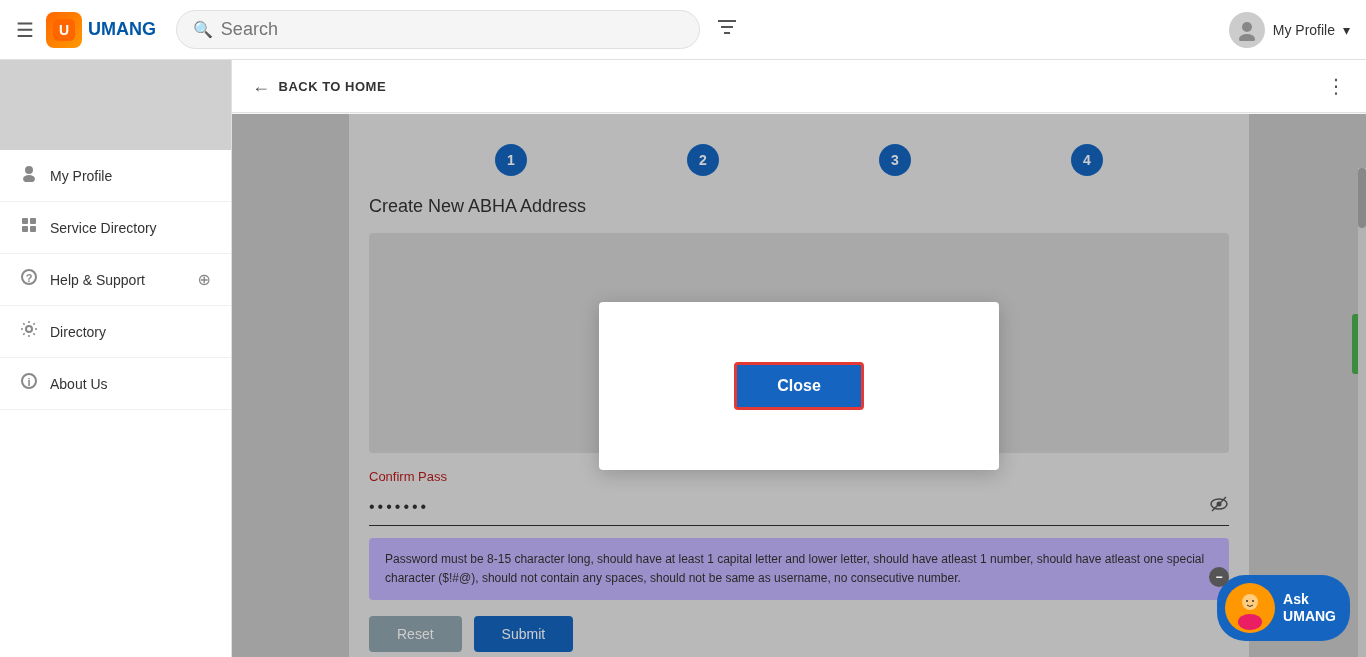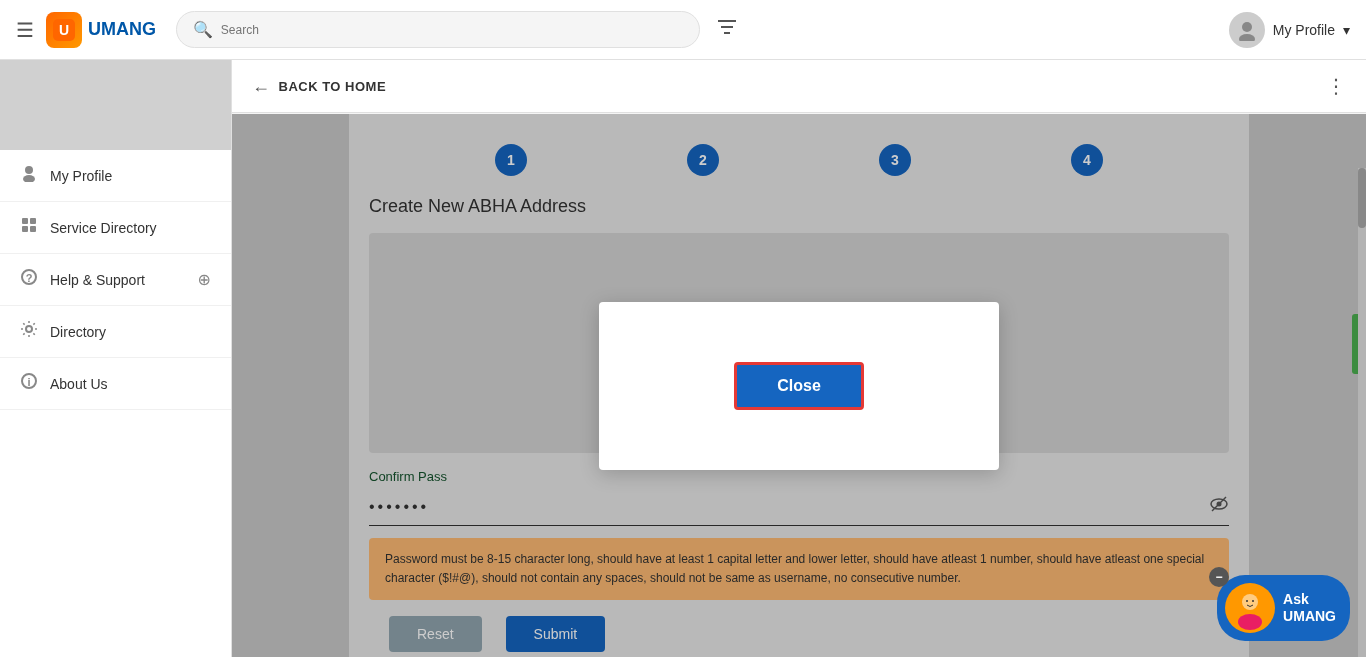--- a/index.html
+++ b/index.html
@@ -38,21 +38,21 @@
       display: flex;
       align-items: center;
       background: #f5f5f5;
       border: 1px solid #e0e0e0;
       border-radius: 24px;
       padding: 8px 16px;
       max-width: 700px;
     }
     .search-bar input {
       border: none; background: none; outline: none;
-      font-size: 12px; color: #333; width: 100%;
+      font-size: 18px; color: #333; width: 100%;
     }
     .search-icon-wrap { color: #888; margin-right: 8px; font-size: 16px; }
 
     .filter-btn {
       background: none; border: none; cursor: pointer;
       color: #555; font-size: 18px; margin-left: 16px;
     }
 
     .header-spacer { flex: 1; }
 
@@ -148,47 +148,47 @@
     }
 
     .form-white-area {
       background: #d4d4d4;
       min-height: 220px;
       border-radius: 4px;
       margin-bottom: 16px;
     }
 
     .confirm-pass-label {
-      font-size: 13px; color: #14532d; margin-bottom: 4px;
+      font-size: 13px; color: #b91c1c; margin-bottom: 4px;
     }
     .confirm-pass-row {
       display: flex; align-items: center;
       border-bottom: 1px solid #333;
       padding: 6px 0;
       margin-bottom: 12px;
     }
     .confirm-pass-input {
       border: none; background: none; outline: none;
       font-size: 16px; color: #333; flex: 1;
       letter-spacing: 3px;
     }
     .eye-icon-btn { background: none; border: none; cursor: pointer; color: #555; font-size: 18px; }
 
     .password-hint {
-      background: #fdba74;
+      background: #c4b5fd;
       border-radius: 4px;
       padding: 12px 16px;
       font-size: 12px;
       color: #333;
       line-height: 1.6;
       margin-bottom: 16px;
     }
 
     .form-buttons {
-      display: flex; gap: 24px; margin-left: 20px;
+      display: flex; gap: 12px;
     }
     .reset-btn {
       padding: 10px 28px;
       background: #90a4ae;
       color: #fff;
       border: none; border-radius: 4px;
       cursor: pointer; font-size: 14px;
     }
     .submit-btn {
       padding: 10px 28px;

